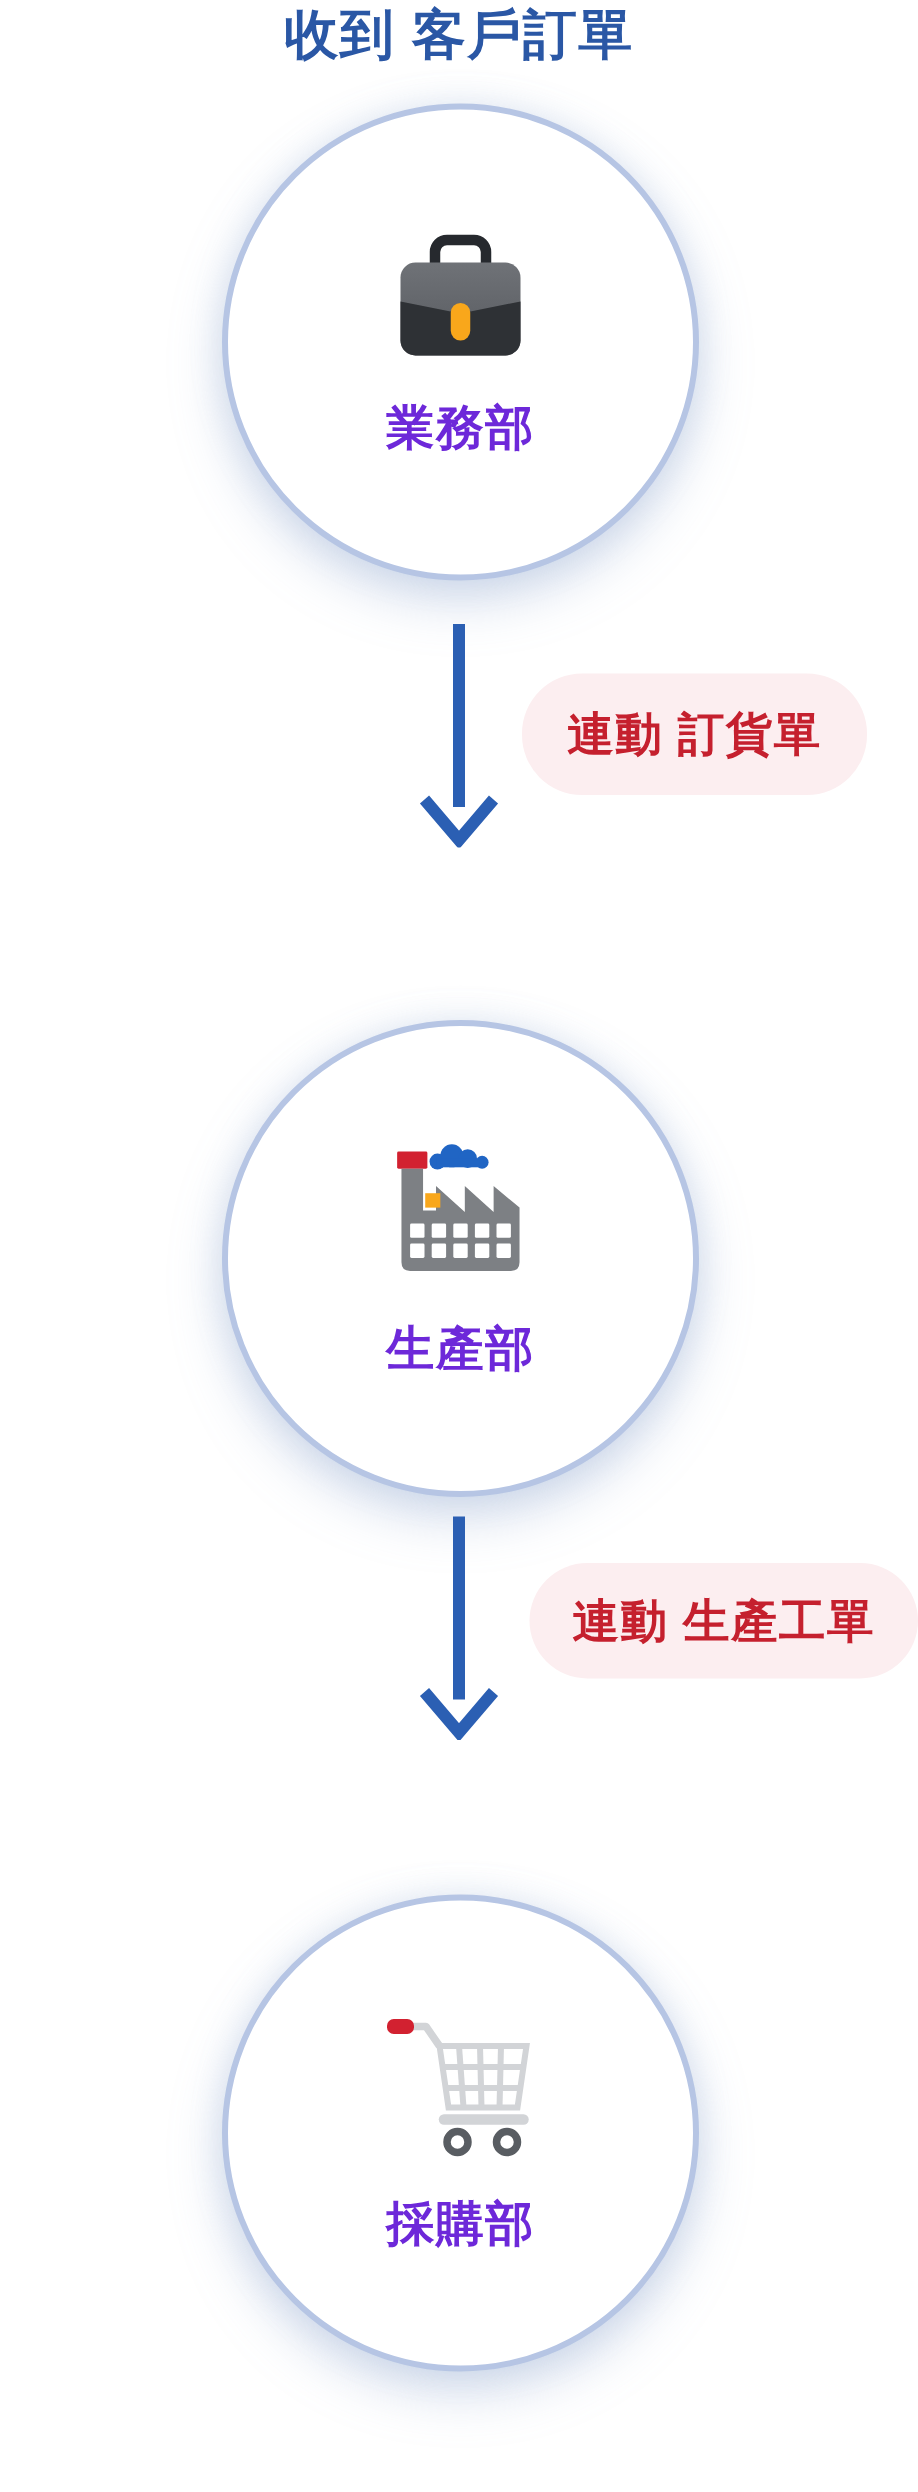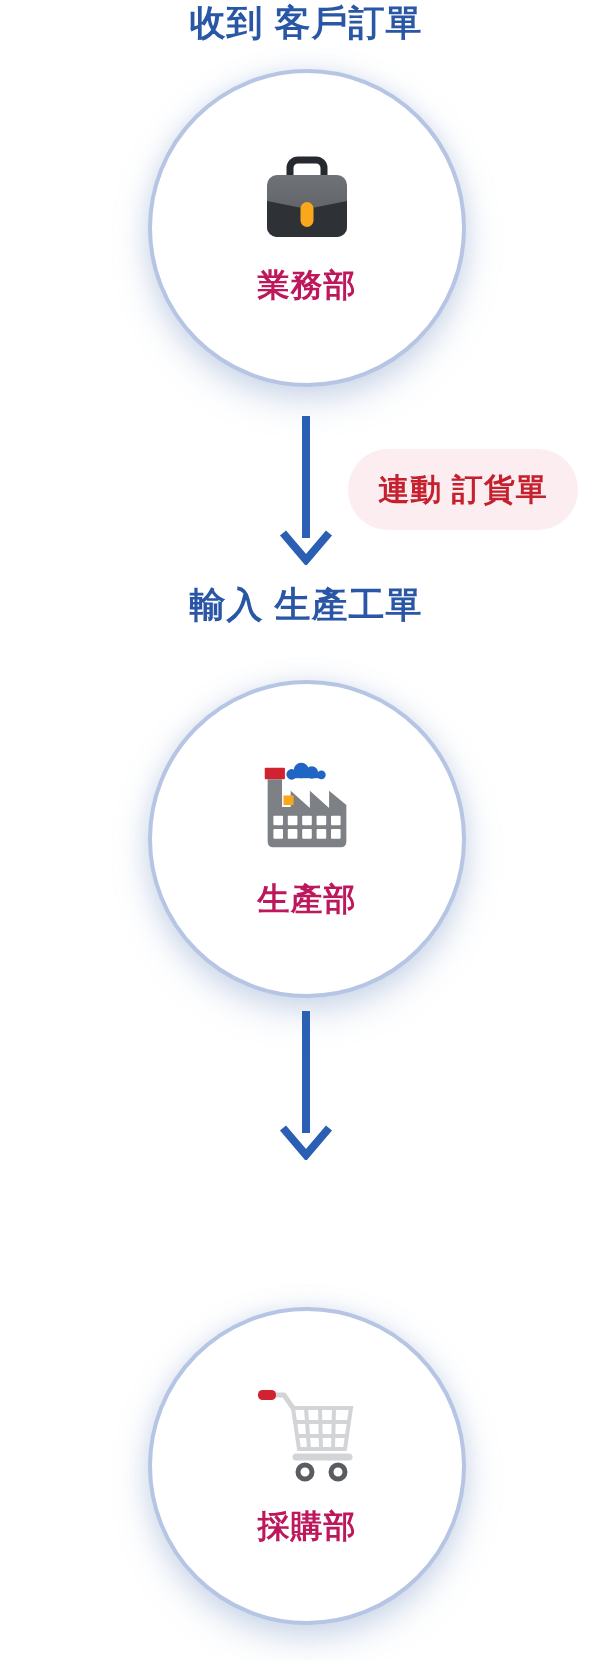--- a/index.html
+++ b/index.html
@@ -41,24 +41,24 @@
     border-radius: 50%;
     box-shadow: 0 14px 34px rgba(130, 155, 200, 0.35), 0 0 22px rgba(160, 180, 215, 0.22);
     display: flex;
     flex-direction: column;
     align-items: center;
     justify-content: center;
     gap: 24px;
   }
   .c1 { top: 69px; }
   .c2 { top: 680px; }
-  .c3 { top: 1307px; text-align: right; }
+  .c3 { top: 1263px; text-align: right; }
 
   .dept-label {
-    color: #be185d;
+    color: #6d28d9;
     font-size: 32px;
     font-weight: bold;
     line-height: 40px;
     letter-spacing: 1px;
   }
   .icon-wrap { display: block; line-height: 0; }
 
   
   .down-arrow {
     position: absolute;
@@ -112,21 +112,20 @@
     <span class="dept-label">業務部</span>
   </div>
 
   <svg class="down-arrow a1" viewBox="0 0 60 150" aria-hidden="true">
     <line x1="30" y1="1" x2="30" y2="123" stroke="#2b5fb3" stroke-width="8"></line>
     <polyline points="7,118 30,145 53,118" fill="none" stroke="#2b5fb3" stroke-width="8" stroke-linejoin="miter"></polyline>
   </svg>
 
   <div class="connector-pill p1">連動 訂貨單</div>
 
-  <div class="step-title t2">輸入 生產工單</div>
 
   <div class="dept-circle c2">
     <span class="icon-wrap">
       <svg width="96" height="96" viewBox="0 0 100 100" aria-hidden="true">
         <g fill="#2065c4">
           <circle cx="34" cy="16" r="5.5"></circle>
           <circle cx="44" cy="12" r="8"></circle>
           <circle cx="55" cy="14" r="6.5"></circle>
           <circle cx="65" cy="16.5" r="4.5"></circle>
           <rect x="33" y="14" width="33" height="6"></rect>
@@ -149,20 +148,21 @@
       </svg>
     </span>
     <span class="dept-label">生產部</span>
   </div>
 
   <svg class="down-arrow a2" viewBox="0 0 60 150" aria-hidden="true">
     <line x1="30" y1="1" x2="30" y2="123" stroke="#2b5fb3" stroke-width="8"></line>
     <polyline points="7,118 30,145 53,118" fill="none" stroke="#2b5fb3" stroke-width="8" stroke-linejoin="miter"></polyline>
   </svg>
 
+  <div class="connector-pill p2">連動 生產工單</div>
 
 
   <div class="dept-circle c3">
     <span class="icon-wrap">
       <svg width="100" height="95" viewBox="0 0 100 95" aria-hidden="true">
         <path d="M16,8 H27 L36,21" fill="none" stroke="#d2d4d7" stroke-width="5" stroke-linejoin="round"></path>
         <rect x="1" y="3" width="18" height="10" rx="4.5" fill="#d22130"></rect>
         <g stroke="#d2d4d7" stroke-width="4" fill="none">
           <path d="M36,21 H94 L88,62 H42 Z"></path>
           <line x1="49" y1="21" x2="52" y2="62"></line>

